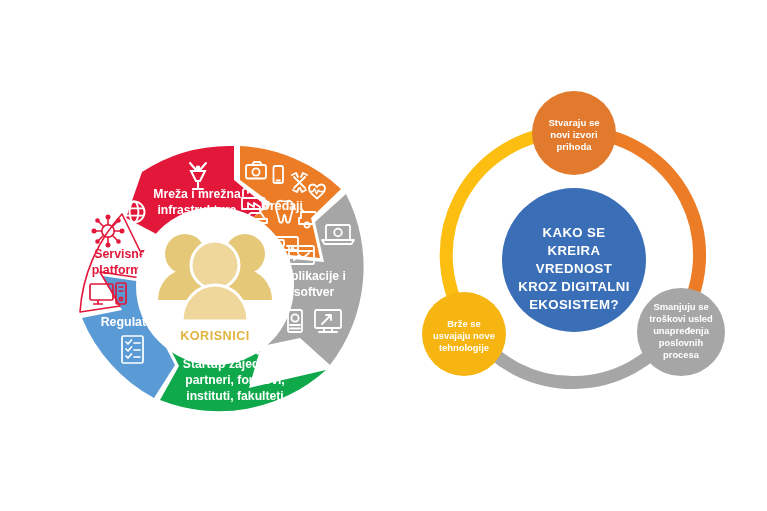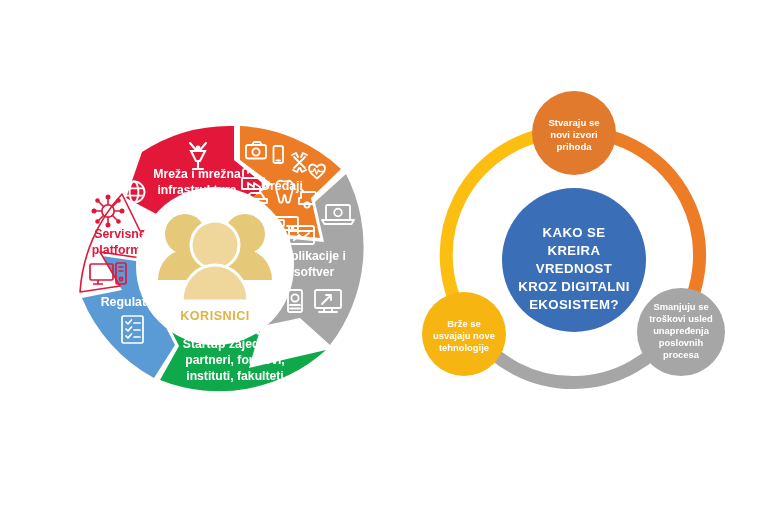--- a/index.html
+++ b/index.html
@@ -6,21 +6,21 @@
   body{
     width:767px;height:511px;
     background:#ffffff;
     font-family:"Liberation Sans", sans-serif;
     overflow:hidden;
     position:relative;
   }
   .stage{position:absolute;inset:0;}
   svg{display:block;}
   .diagram{position:absolute;}
-  #left-diagram{left:30px;top:68px;width:400px;height:345px;text-align:center;}
+  #left-diagram{left:30px;top:88px;width:400px;height:345px;text-align:center;}
   #right-diagram{left:396px;top:82px;width:360px;height:345px;}
   text{font-family:"Liberation Sans", sans-serif;}
   .seg-label{font-weight:bold;fill:#ffffff;}
   .seg-label-dark{font-weight:bold;fill:#E2173A;}
   .center-label{font-weight:bold;fill:#E0B43F;letter-spacing:.5px;}
   .bubble-label{fill:#ffffff;font-weight:bold;}
   .hub-label{fill:#ffffff;font-weight:bold;letter-spacing:.4px;}
 </style>
 </head>
 <body>

